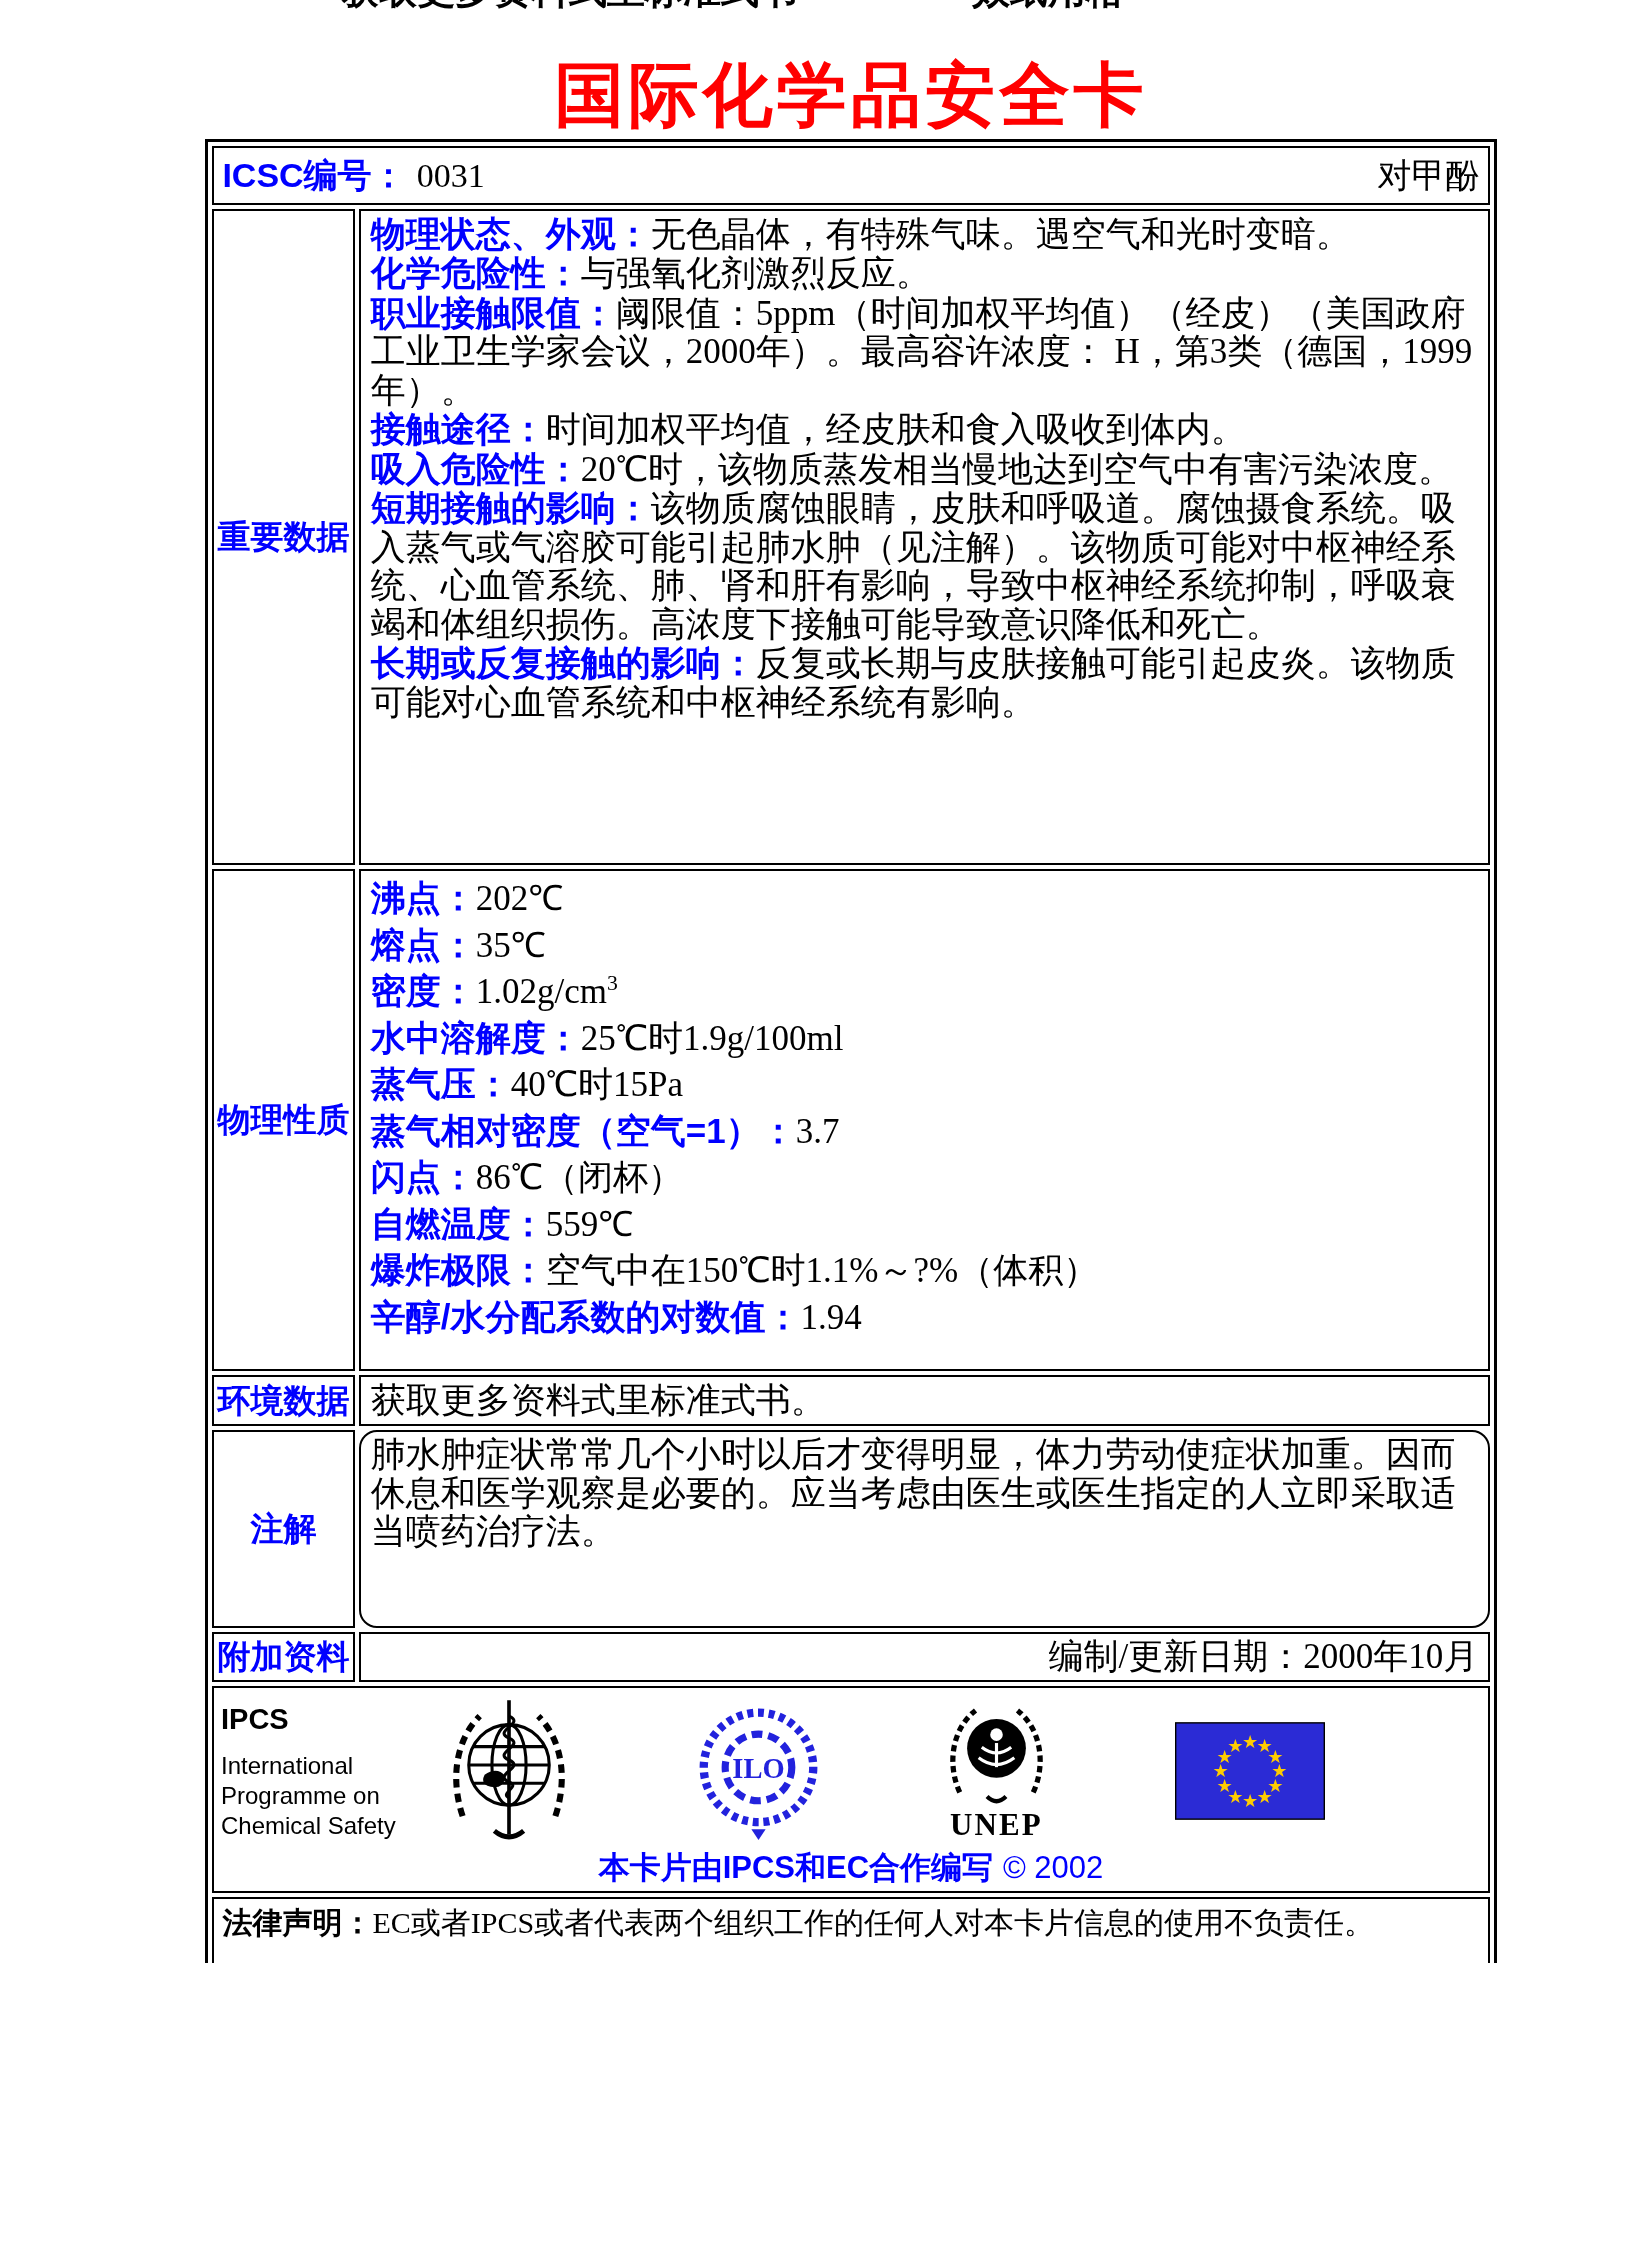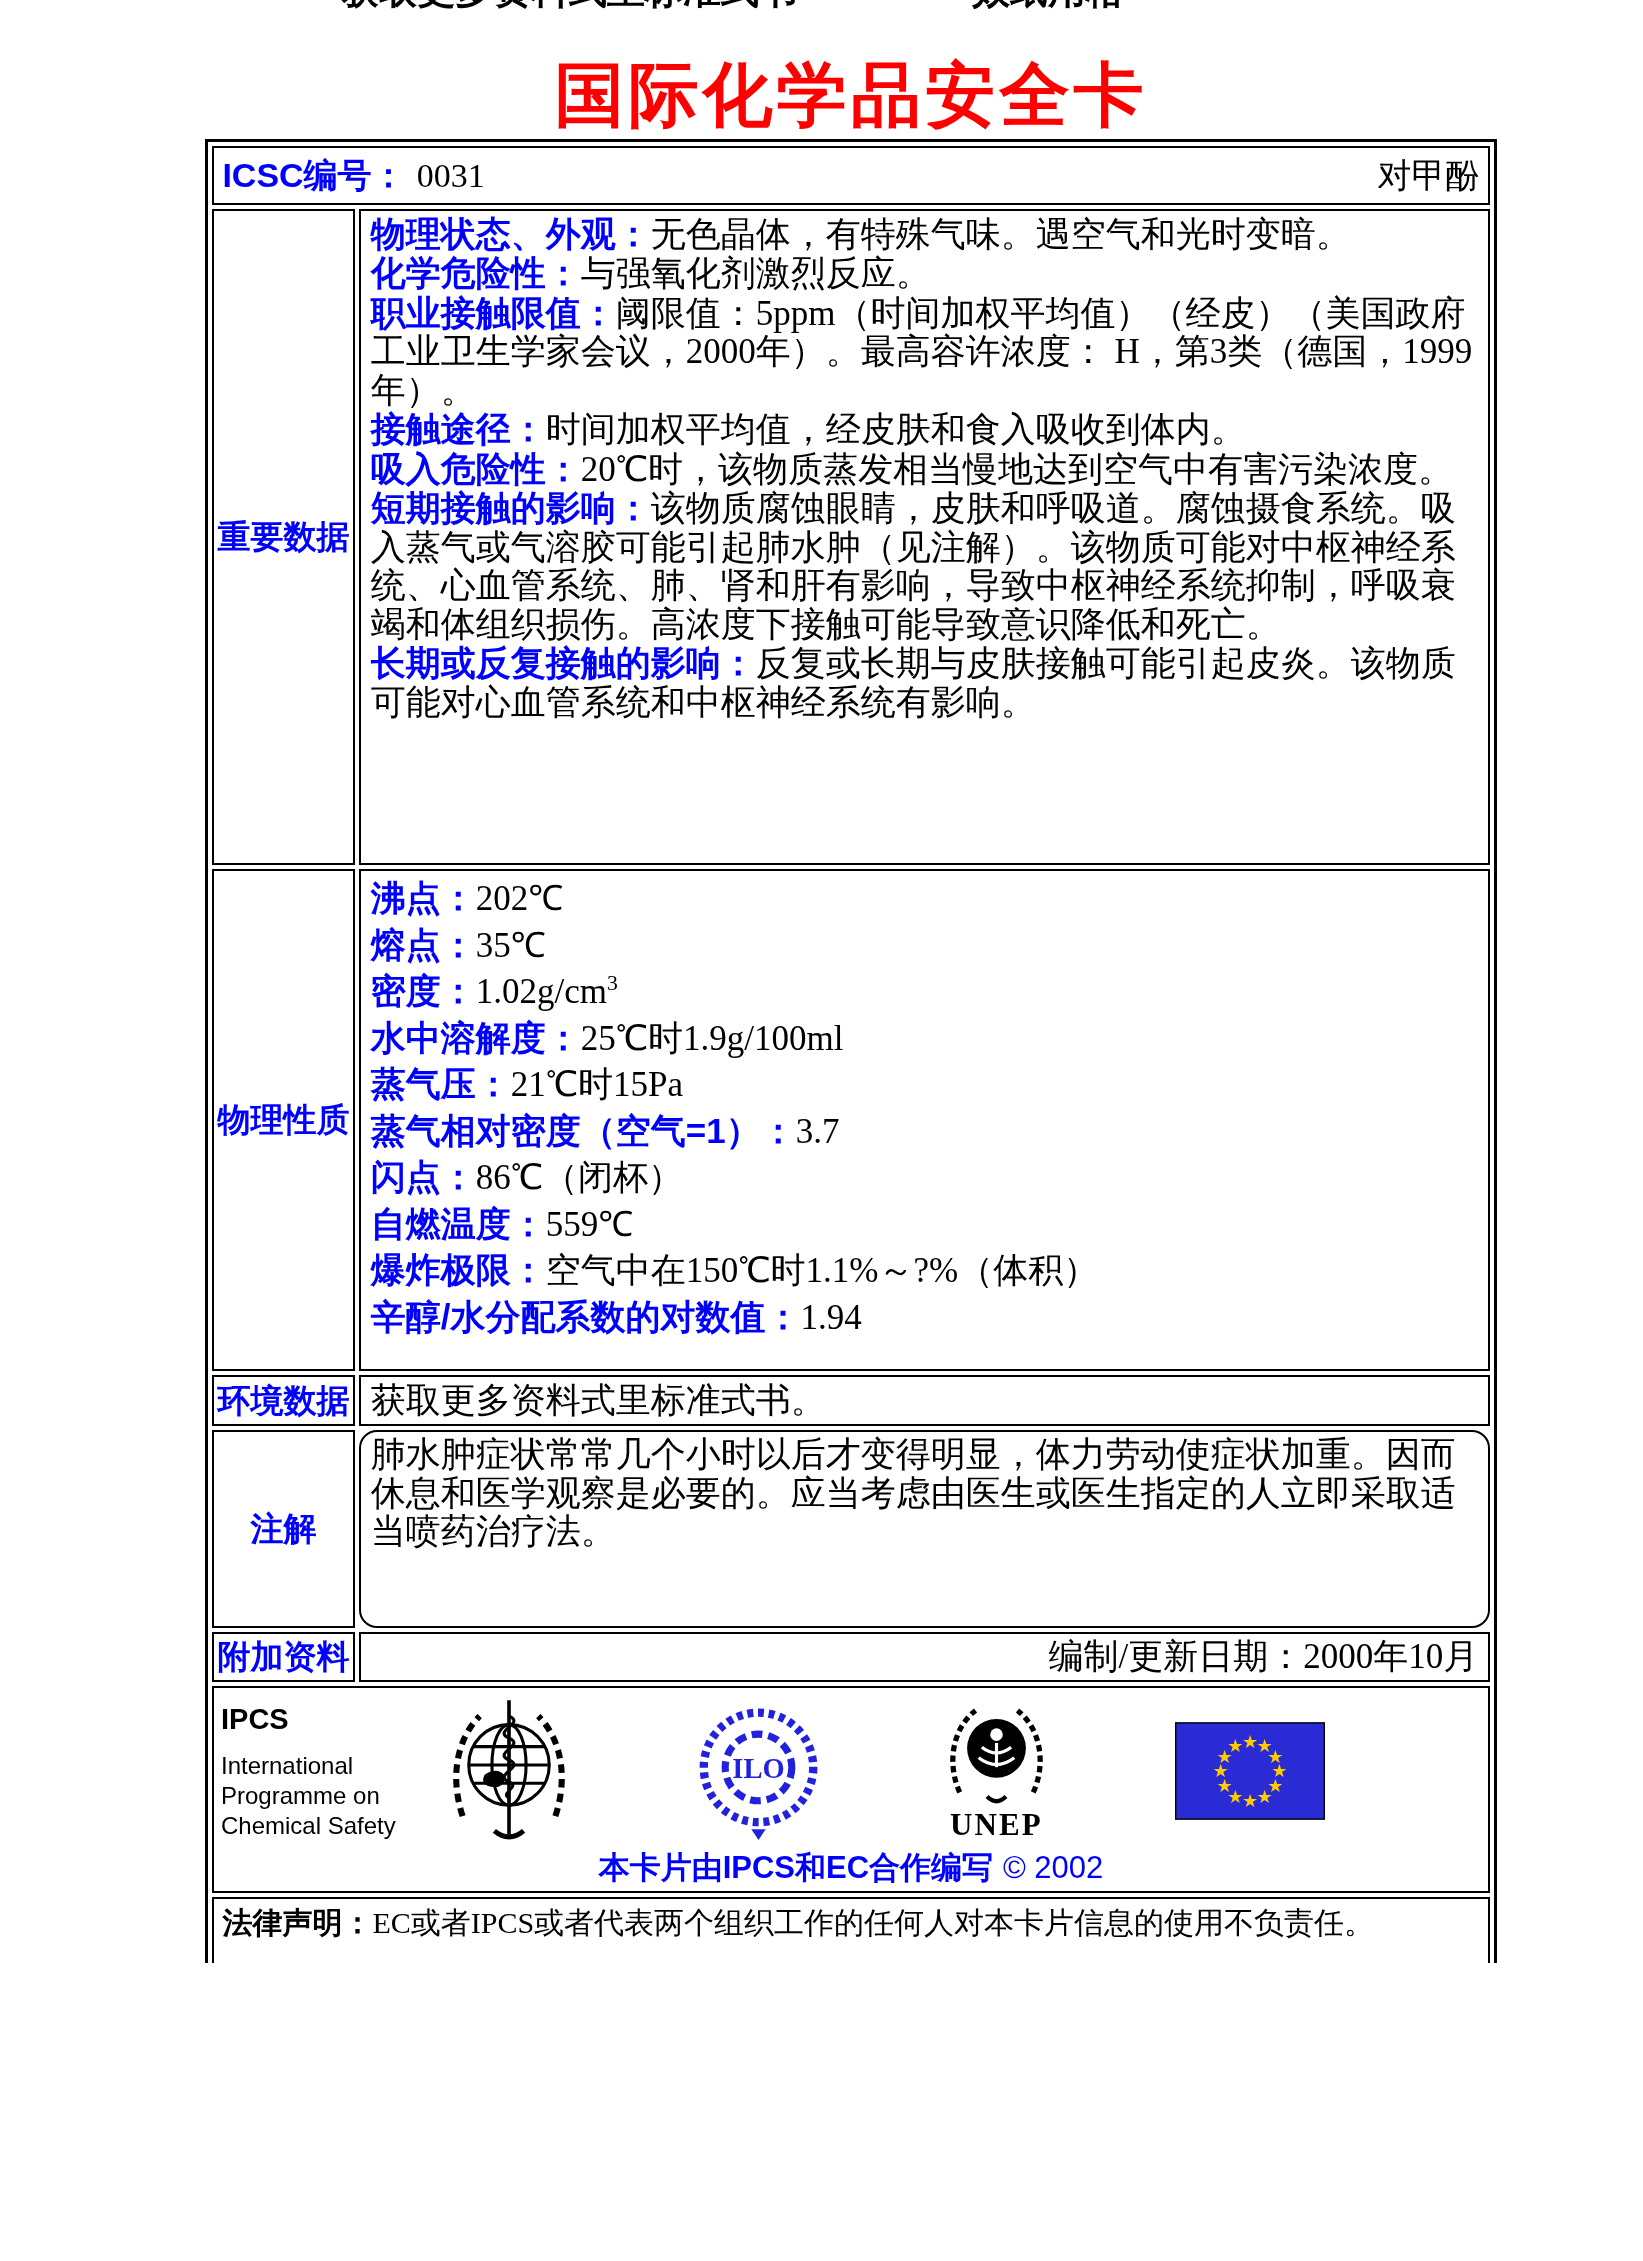--- a/index.html
+++ b/index.html
@@ -100,21 +100,21 @@
       </td>
     </tr>
 
     <tr>
       <td class="label-cell">物理性质</td>
       <td class="phys-cell">
         <div class="phys-line"><span class="lbl">沸点：</span><span>202℃</span></div>
         <div class="phys-line"><span class="lbl">熔点：</span><span>35℃</span></div>
         <div class="phys-line"><span class="lbl">密度：</span><span>1.02g/cm</span><sup>3</sup></div>
         <div class="phys-line"><span class="lbl">水中溶解度：</span><span>25℃时1.9g/100ml</span></div>
-        <div class="phys-line"><span class="lbl">蒸气压：</span><span>21℃时15Pa</span></div>
+        <div class="phys-line"><span class="lbl">蒸气压：</span><span>40℃时15Pa</span></div>
         <div class="phys-line"><span class="lbl">蒸气相对密度（空气=1）：</span><span>3.7</span></div>
         <div class="phys-line"><span class="lbl">闪点：</span><span>86℃（闭杯）</span></div>
         <div class="phys-line"><span class="lbl">自燃温度：</span><span>559℃</span></div>
         <div class="phys-line"><span class="lbl">爆炸极限：</span><span>空气中在150℃时1.1%～?%（体积）</span></div>
         <div class="phys-line"><span class="lbl">辛醇/水分配系数的对数值：</span><span>1.94</span></div>
       </td>
     </tr>
 
     <tr>
       <td class="label-cell">环境数据</td>

